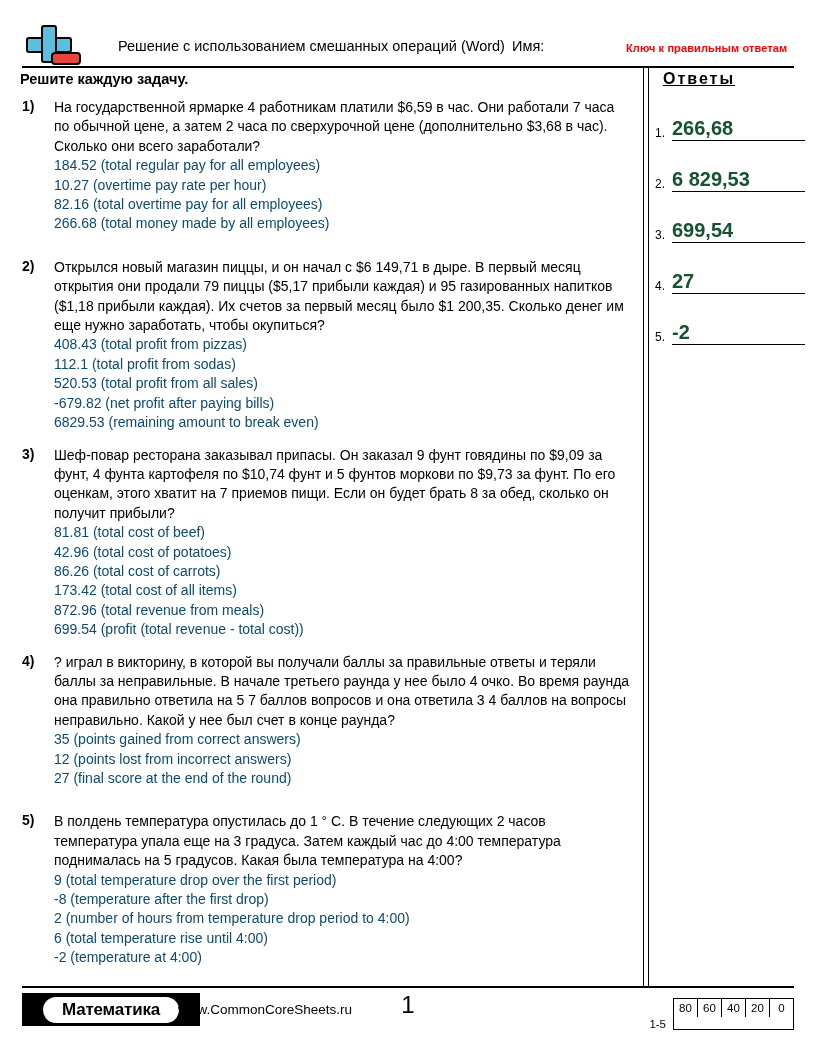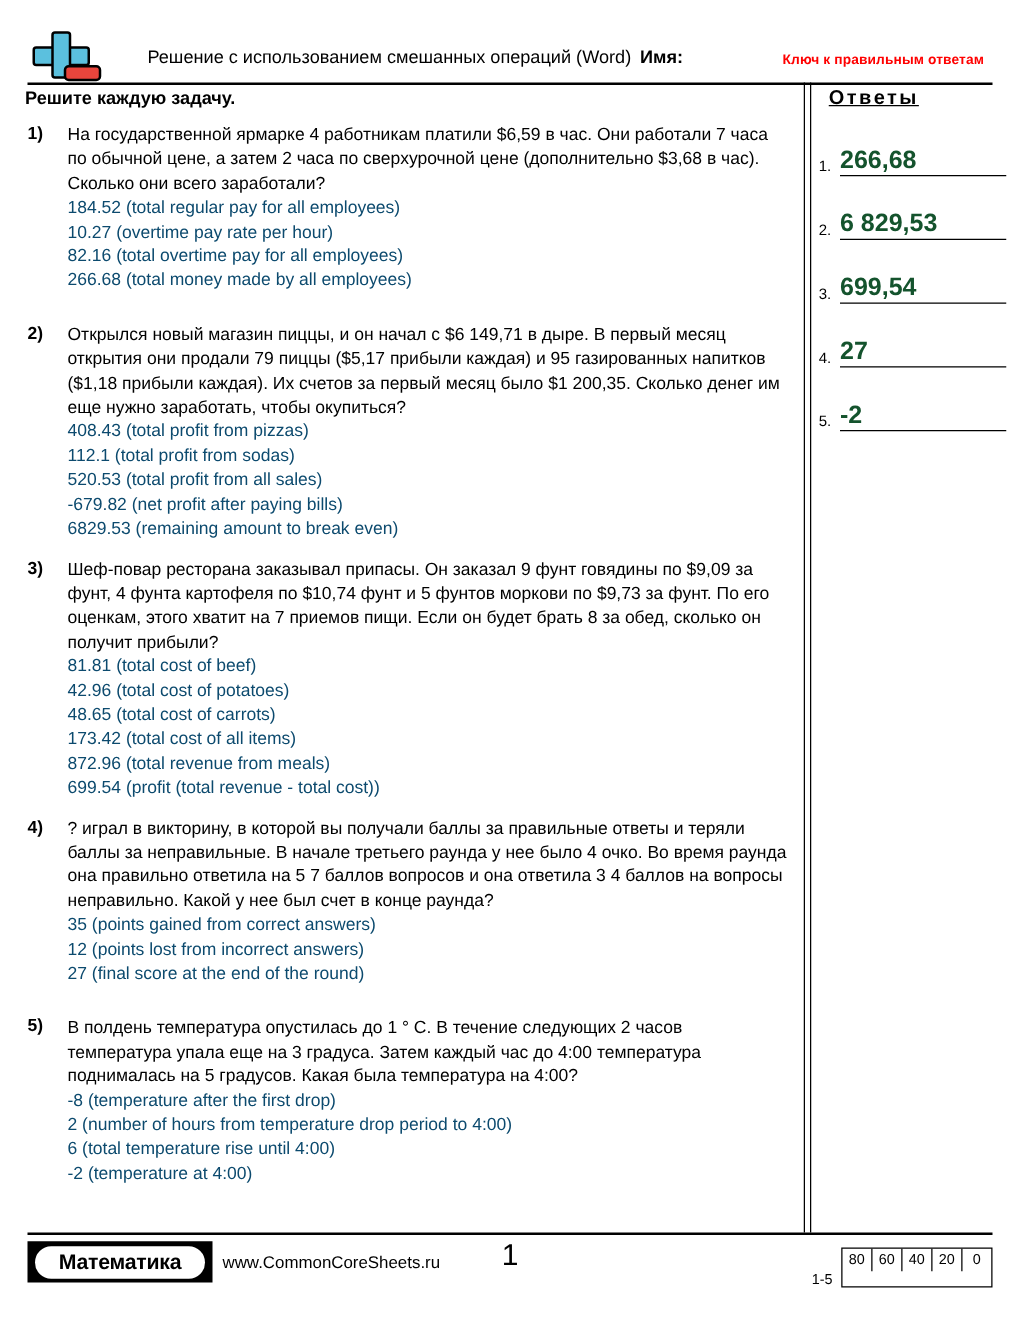--- a/index.html
+++ b/index.html
@@ -69,21 +69,21 @@
     left: 118px;
     top: 38px;
     font-size: 14.5px;
     white-space: nowrap;
   }
   .header-name {
     position: absolute;
     left: 512px;
     top: 38px;
     font-size: 14.5px;
-    font-weight: bold;
+    font-weight: normal;
     white-space: nowrap;
   }
   .header-key {
     position: absolute;
     left: 626px;
     top: 42px;
     font-size: 11px;
     font-weight: bold;
     color: #ff0000;
     white-space: nowrap;
@@ -203,21 +203,21 @@
     position: absolute;
     left: 0;
     top: 986px;
     width: 816px;
     height: 70px;
   }
   .brand {
     position: absolute;
     left: 22px;
     top: 7px;
-    width: 148px;
+    width: 178px;
     height: 33px;
     background: #000000;
     display: flex;
     align-items: center;
     justify-content: center;
   }
   .brand-pill {
     width: 136px;
     height: 26px;
     background: #ffffff;
@@ -321,41 +321,42 @@
       <div class="step">6829.53 (remaining amount to break even)</div>
     </div>
   </div>
 
   <div class="problem" style="margin-top:2px;">
     <span class="problem-num">3)</span>
     <div class="problem-text">Шеф-повар ресторана заказывал припасы. Он заказал 9 фунт говядины по $9,09 за фунт, 4 фунта картофеля по $10,74 фунт и 5 фунтов моркови по $9,73 за фунт. По его оценкам, этого хватит на 7 приемов пищи. Если он будет брать 8 за обед, сколько он получит прибыли?</div>
     <div class="steps">
       <div class="step">81.81 (total cost of beef)</div>
       <div class="step">42.96 (total cost of potatoes)</div>
-      <div class="step">48.65 (total cost of carrots)</div>
+      <div class="step">86.26 (total cost of carrots)</div>
       <div class="step">173.42 (total cost of all items)</div>
       <div class="step">872.96 (total revenue from meals)</div>
       <div class="step">699.54 (profit (total revenue - total cost))</div>
     </div>
   </div>
 
   <div class="problem" style="margin-top:0px;">
     <span class="problem-num">4)</span>
     <div class="problem-text">? играл в викторину, в которой вы получали баллы за правильные ответы и теряли баллы за неправильные. В начале третьего раунда у нее было 4 очко. Во время раунда она правильно ответила на 5 7 баллов вопросов и она ответила 3 4 баллов на вопросы неправильно. Какой у нее был счет в конце раунда?</div>
     <div class="steps">
       <div class="step">35 (points gained from correct answers)</div>
       <div class="step">12 (points lost from incorrect answers)</div>
       <div class="step">27 (final score at the end of the round)</div>
     </div>
   </div>
 
   <div class="problem" style="margin-top:24px;">
     <span class="problem-num">5)</span>
     <div class="problem-text">В полдень температура опустилась до 1 ° C. В течение следующих 2 часов температура упала еще на 3 градуса. Затем каждый час до 4:00 температура поднималась на 5 градусов. Какая была температура на 4:00?</div>
     <div class="steps">
+      <div class="step">9 (total temperature drop over the first period)</div>
       <div class="step">-8 (temperature after the first drop)</div>
       <div class="step">2 (number of hours from temperature drop period to 4:00)</div>
       <div class="step">6 (total temperature rise until 4:00)</div>
       <div class="step">-2 (temperature at 4:00)</div>
     </div>
   </div>
 
 </div>
 
 <div class="answers">

